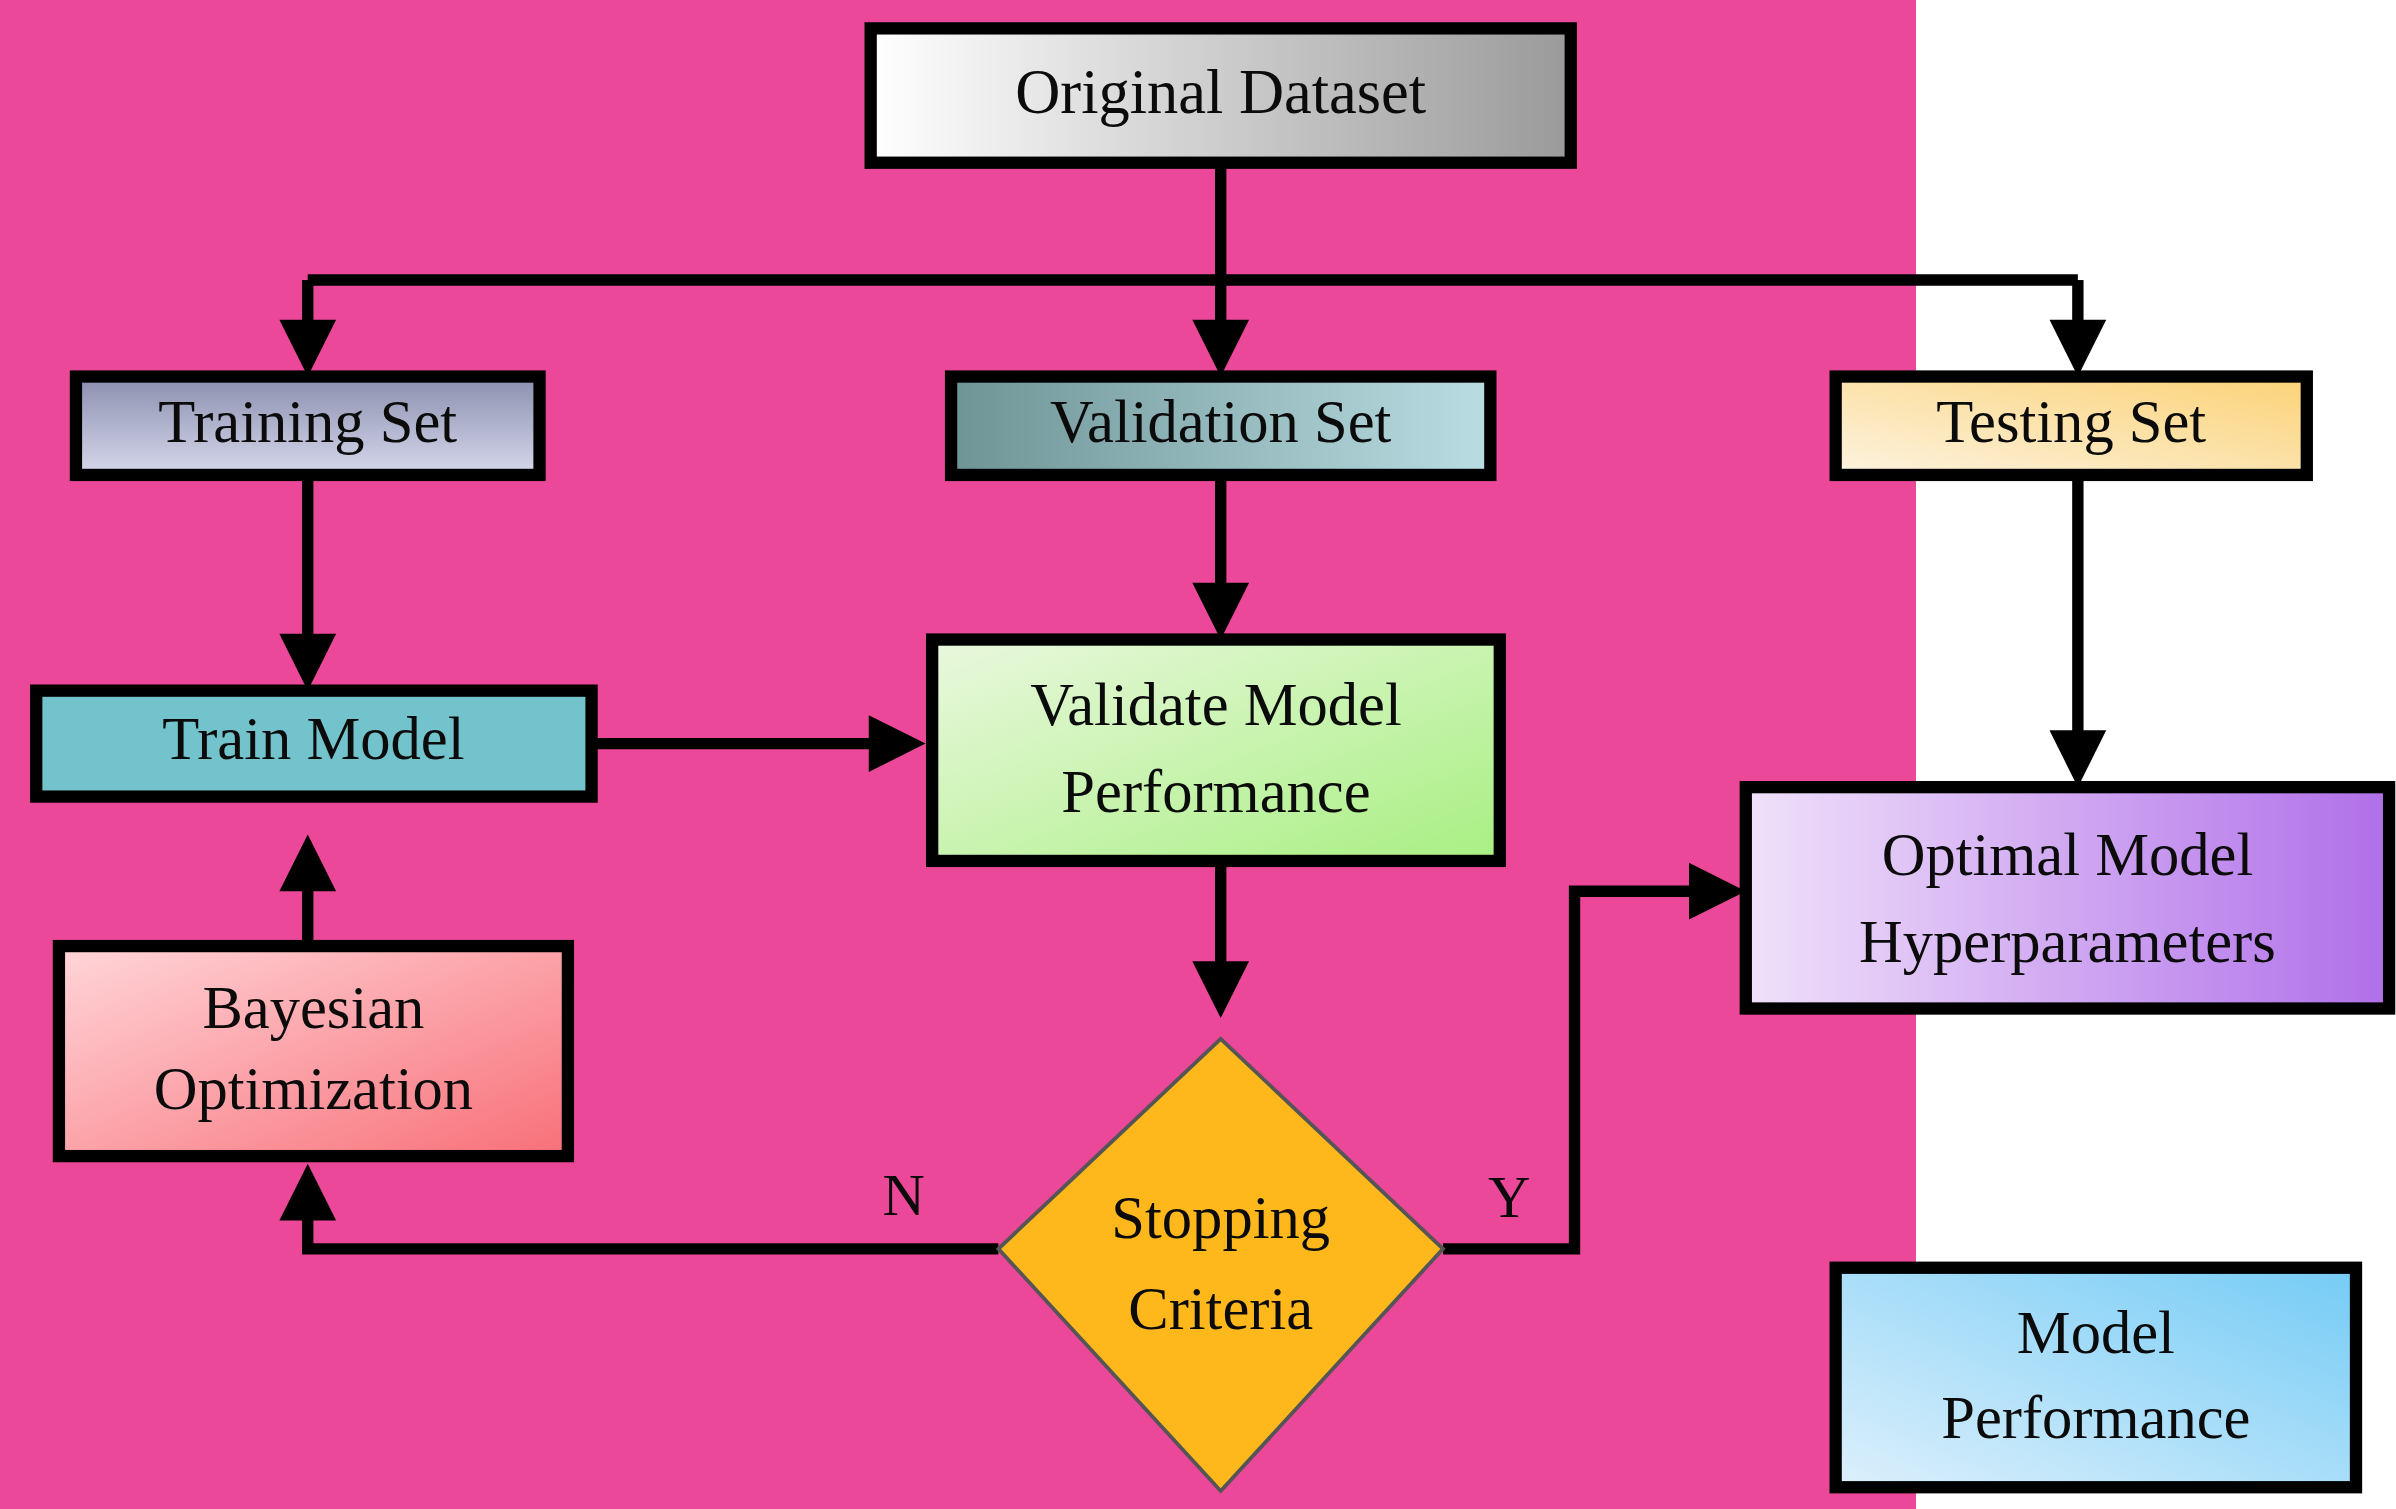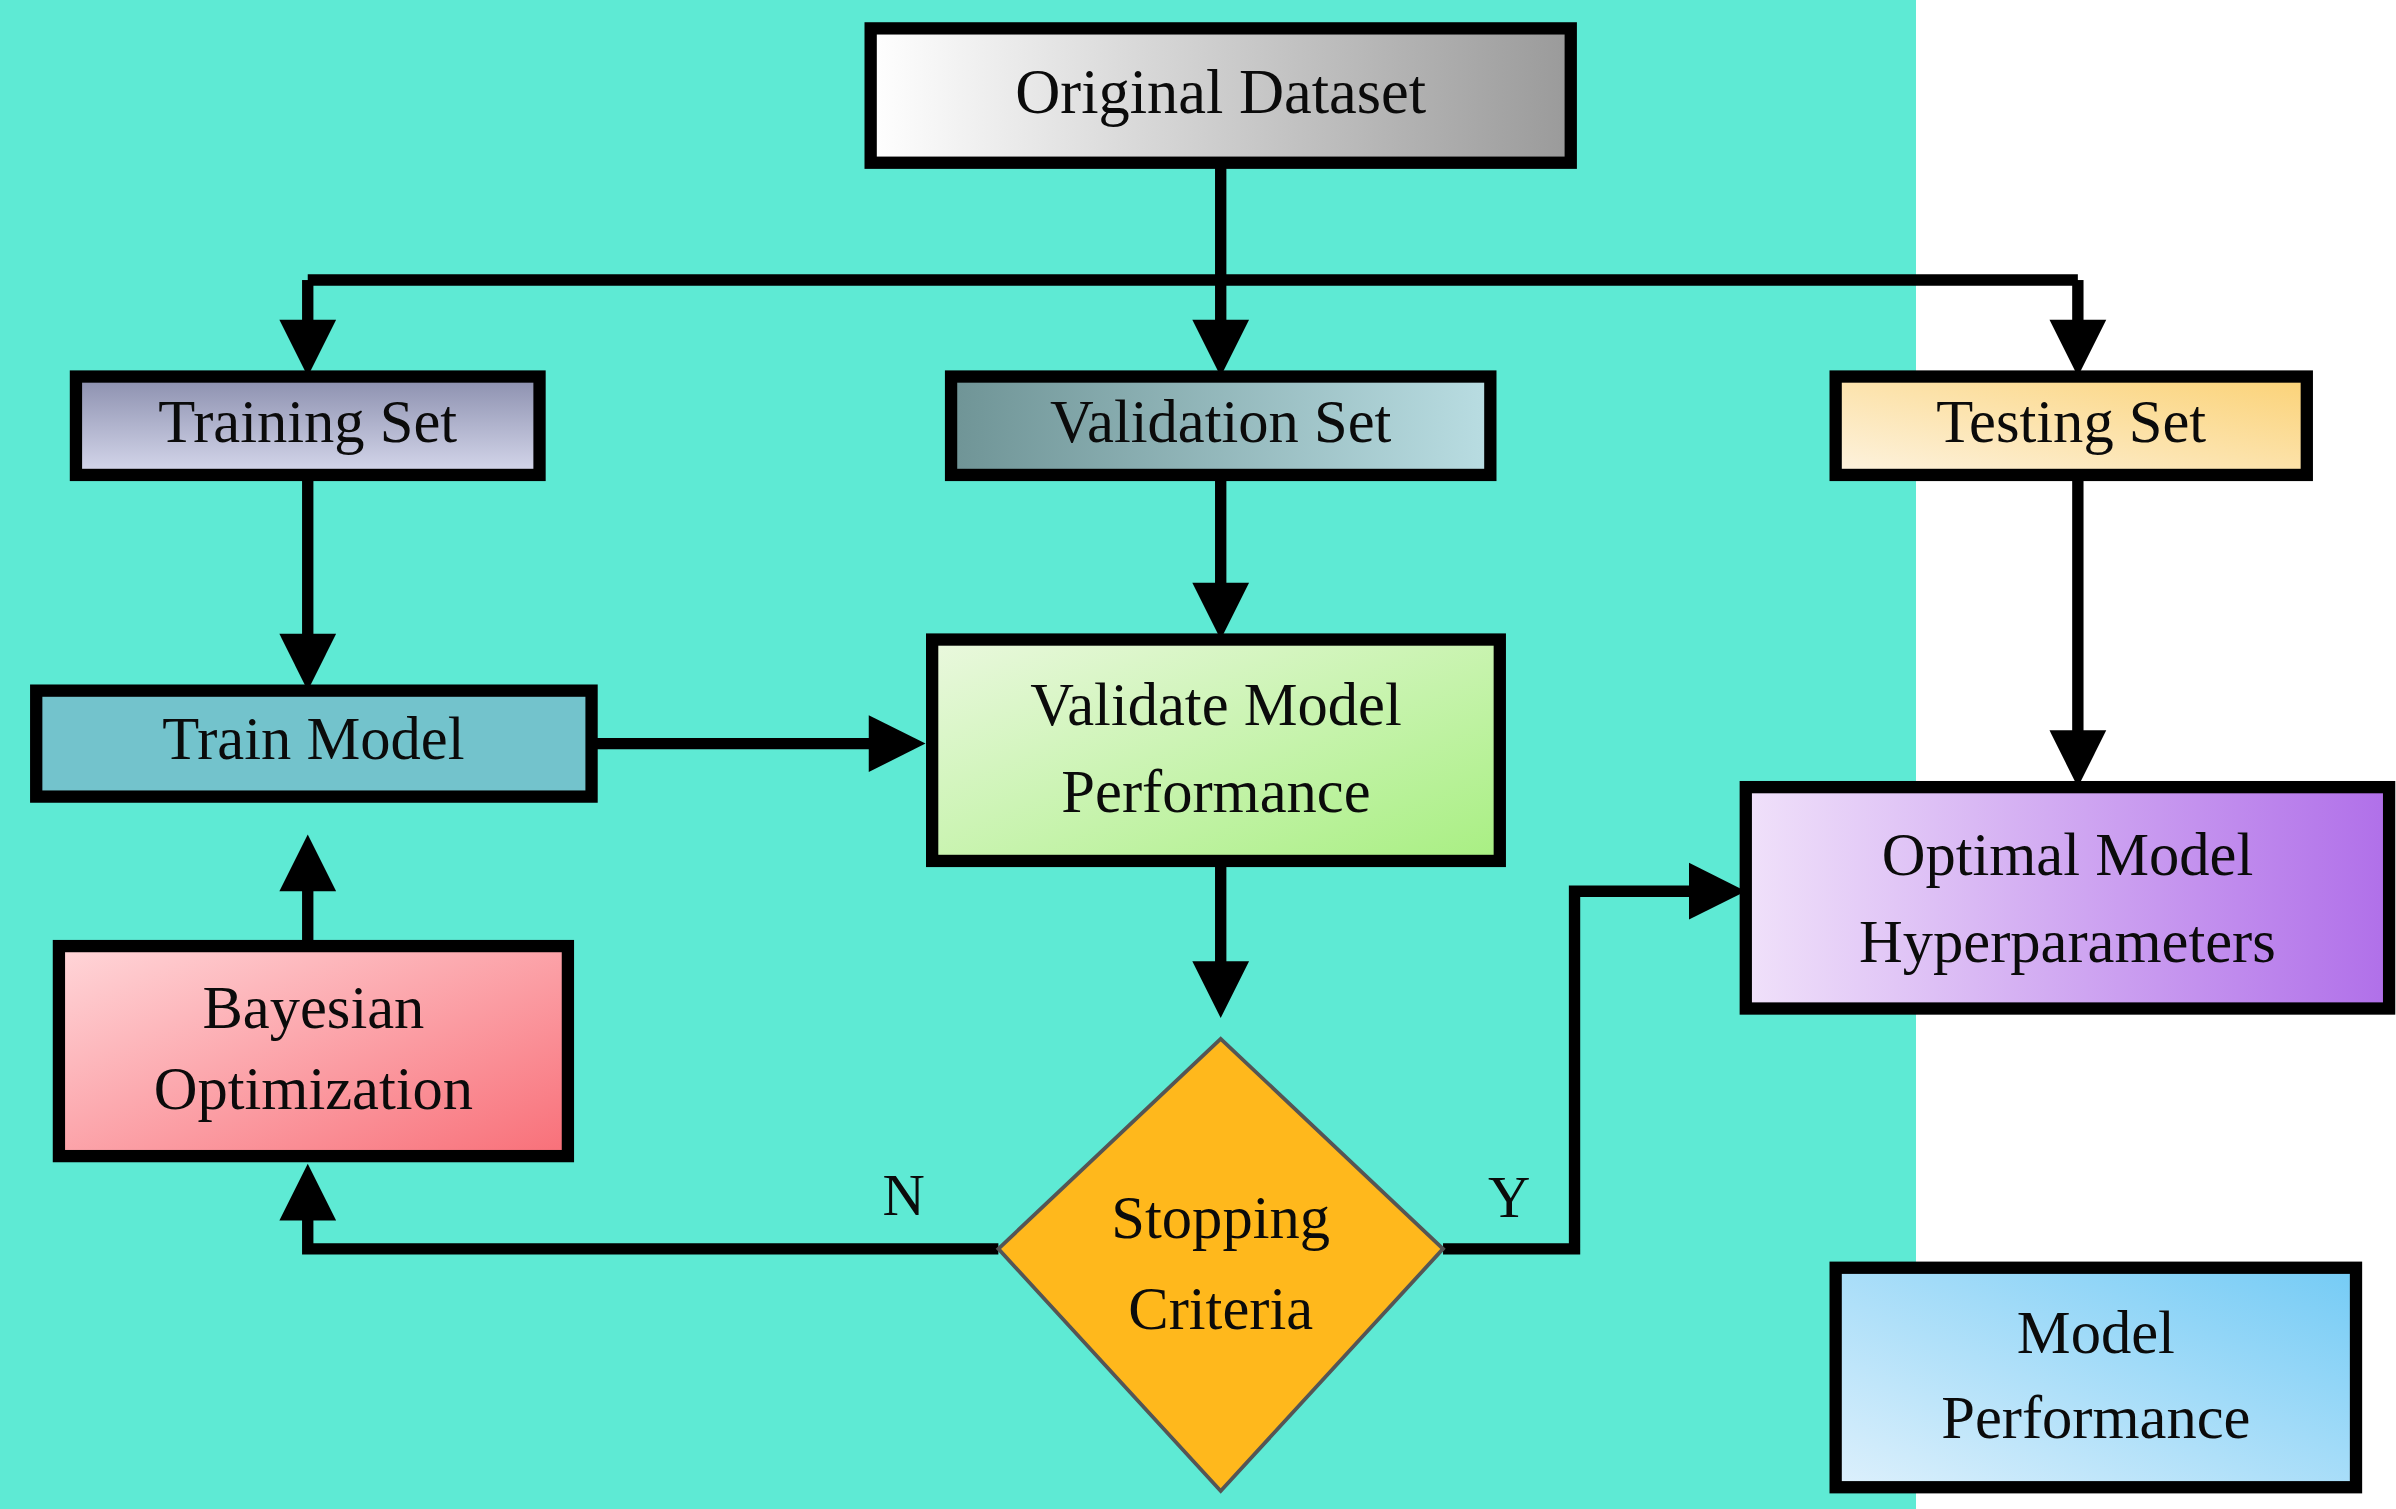--- a/index.html
+++ b/index.html
@@ -10,21 +10,21 @@
   body {
     width: 2396px;
     height: 1509px;
     font-family: "Liberation Serif", "DejaVu Serif", serif;
     overflow: hidden;
   }
   #diagram-root {
     position: relative;
     width: 1916px;
     height: 1509px;
-    background: #5eead4;
+    background: #ec4899;
   }
   svg.flow {
     position: absolute;
     top: 0;
     left: 0;
     width: 2396px;
     height: 1509px;
   }
   .node-text {
     font-family: "Liberation Serif", "DejaVu Serif", serif;

